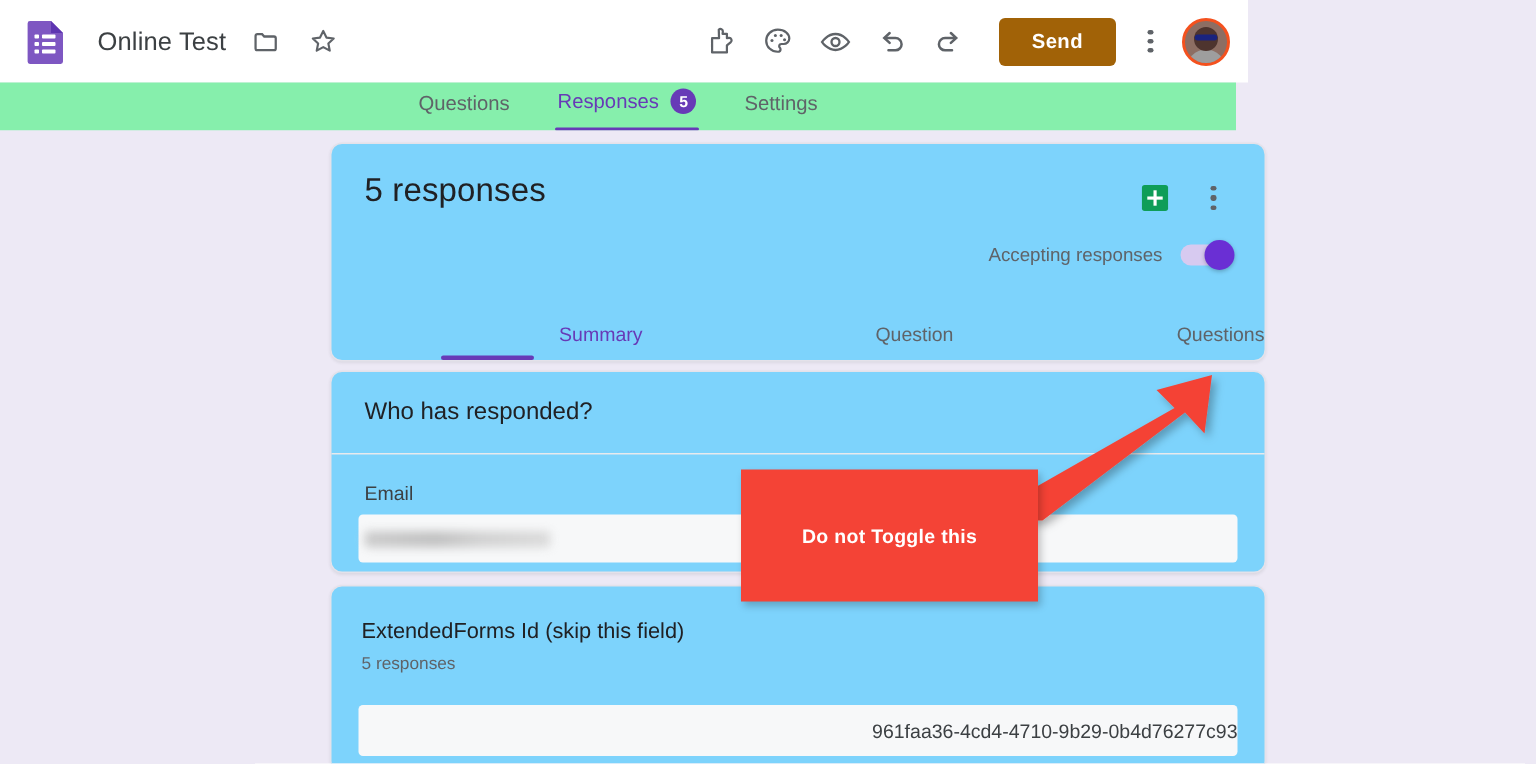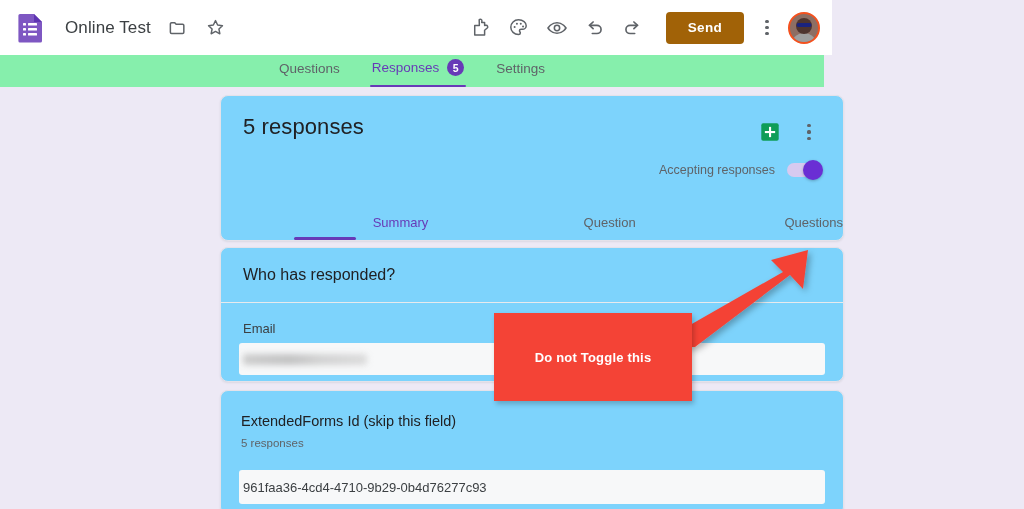--- a/index.html
+++ b/index.html
@@ -247,20 +247,21 @@
     margin: 8px 0 0 20px;
     font-size: 11.5px; color: #5f6368;
   }
   .answer-field {
     margin: 21px 18px 0 18px;
     height: 34px;
     background: #f7f8f9;
     border-radius: 3px;
     display: flex; align-items: center;
     padding-left: 4px;
+    justify-content: flex-end;
   }
   .answer-text { font-size: 13px; color: #3c4043; }
 
   
   .annot-arrow {
     position: absolute;
     left: 560px; top: 160px;
     width: 260px; height: 110px;
     pointer-events: none;
   }

